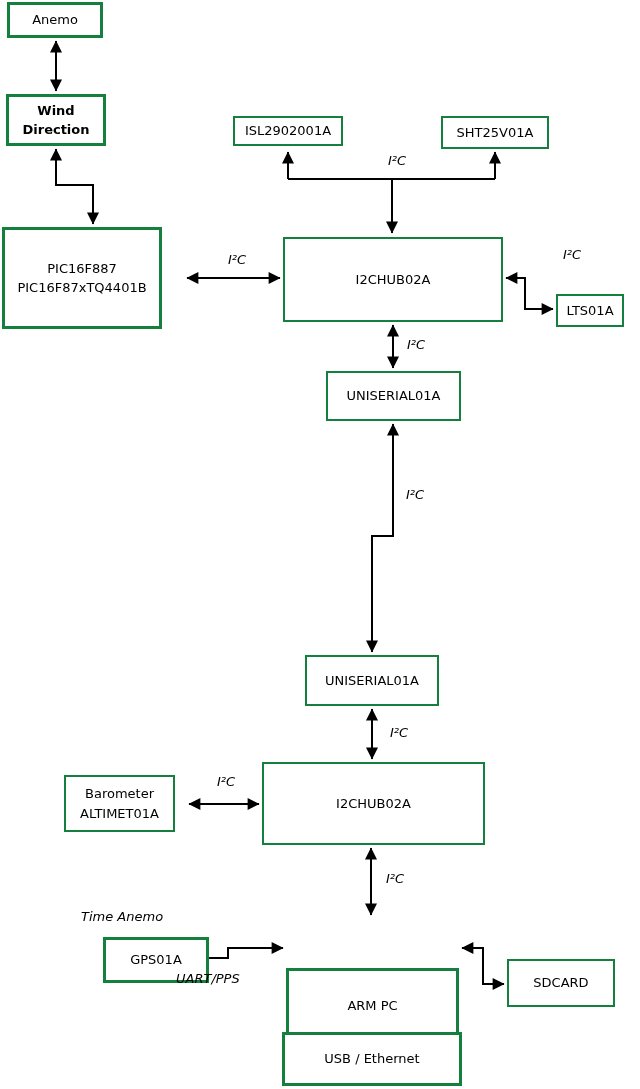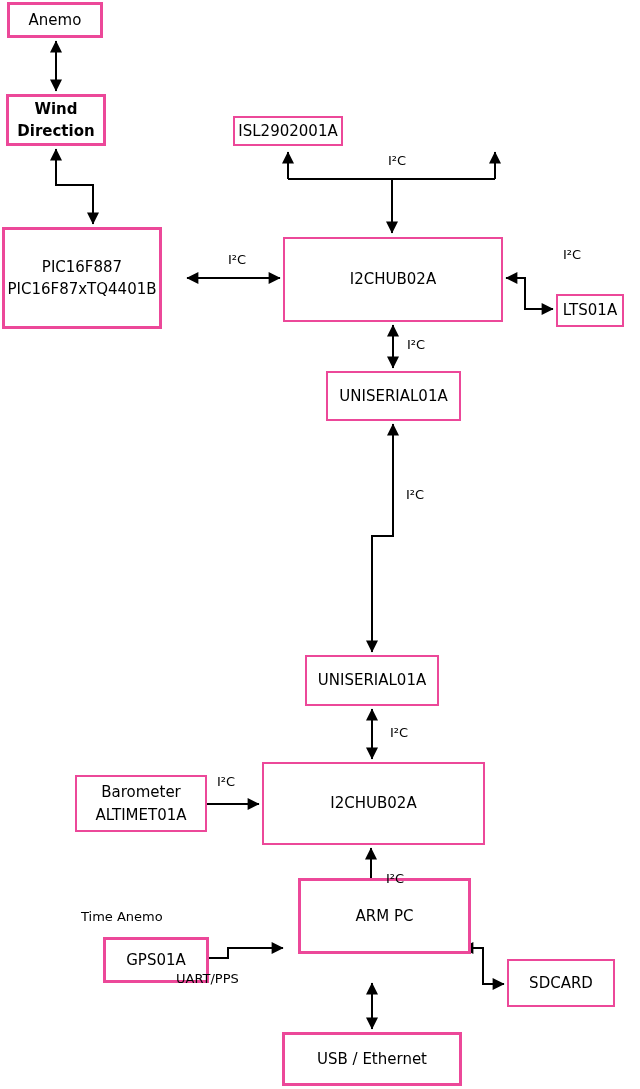--- a/index.html
+++ b/index.html
@@ -18,36 +18,37 @@
   }
   #connectors path {
     fill: none;
     stroke: #000000;
     stroke-width: 2;
   }
   .node {
     position: absolute;
     box-sizing: border-box;
     background: #ffffff;
-    border: 2px solid #ec4899;
+    border: 2px solid #15803d;
     color: #000000;
     display: flex;
     align-items: center;
     justify-content: center;
     text-align: center;
-    font-size: 15px;
+    font-size: 13px;
     line-height: 1.5;
     white-space: pre-line;
   }
   .node.bold-border { border-width: 3px; }
   .edge-label {
     position: absolute;
     color: #000000;
     font-size: 13px;
     white-space: nowrap;
+    font-style: italic;
   }
 </style>
 </head>
 <body>
 
 <div id="canvas">
 
   <svg id="connectors" viewBox="0 0 640 1089" xmlns="http://www.w3.org/2000/svg">
     <defs>
       <marker id="ah" viewBox="0 0 10 10" refX="9.5" refY="5" markerWidth="14" markerHeight="12" markerUnits="userSpaceOnUse" orient="auto-start-reverse">
@@ -75,37 +76,38 @@
   <div class="node bold-border" style="left:7px; top:2px; width:96px; height:36px;">Anemo</div>
 
   <div class="node bold-border" style="left:6px; top:94px; width:100px; height:52px;font-weight:bold;">Wind
 Direction</div>
 
   <div class="node bold-border" style="left:2px; top:227px; width:160px; height:102px;">PIC16F887
 PIC16F87xTQ4401B</div>
 
   <div class="node" style="left:233px; top:116px; width:110px; height:30px;">ISL2902001A</div>
 
+  <div class="node" style="left:441px; top:116px; width:108px; height:33px;">SHT25V01A</div>
 
   <div class="node" style="left:283px; top:237px; width:220px; height:85px;">I2CHUB02A</div>
 
   <div class="node" style="left:556px; top:294px; width:68px; height:33px;">LTS01A</div>
 
   <div class="node" style="left:326px; top:371px; width:135px; height:50px;">UNISERIAL01A</div>
 
   <div class="node" style="left:305px; top:655px; width:134px; height:51px;">UNISERIAL01A</div>
 
-  <div class="node" style="left:75px; top:775px; width:132px; height:57px;">Barometer
+  <div class="node" style="left:64px; top:775px; width:111px; height:57px;">Barometer
 ALTIMET01A</div>
 
   <div class="node" style="left:262px; top:762px; width:223px; height:83px;">I2CHUB02A</div>
 
   <div class="node bold-border" style="left:67px; top:937px; width:106px; height:46px;margin-left:36px;">GPS01A</div>
 
-  <div class="node bold-border" style="left:286px; top:878px; width:173px; height:76px;margin-left:12px;">ARM PC</div>
+  <div class="node bold-border" style="left:286px; top:968px; width:173px; height:76px;">ARM PC</div>
 
   <div class="node bold-border" style="left:282px; top:1032px; width:180px; height:54px;">USB / Ethernet</div>
 
   <div class="node" style="left:507px; top:959px; width:108px; height:48px;">SDCARD</div>
 
   <div class="edge-label" style="left:388px; top:153px;">I²C</div>
   <div class="edge-label" style="left:228px; top:252px;">I²C</div>
   <div class="edge-label" style="left:563px; top:247px;">I²C</div>
   <div class="edge-label" style="left:407px; top:337px;">I²C</div>
   <div class="edge-label" style="left:406px; top:487px;">I²C</div>

